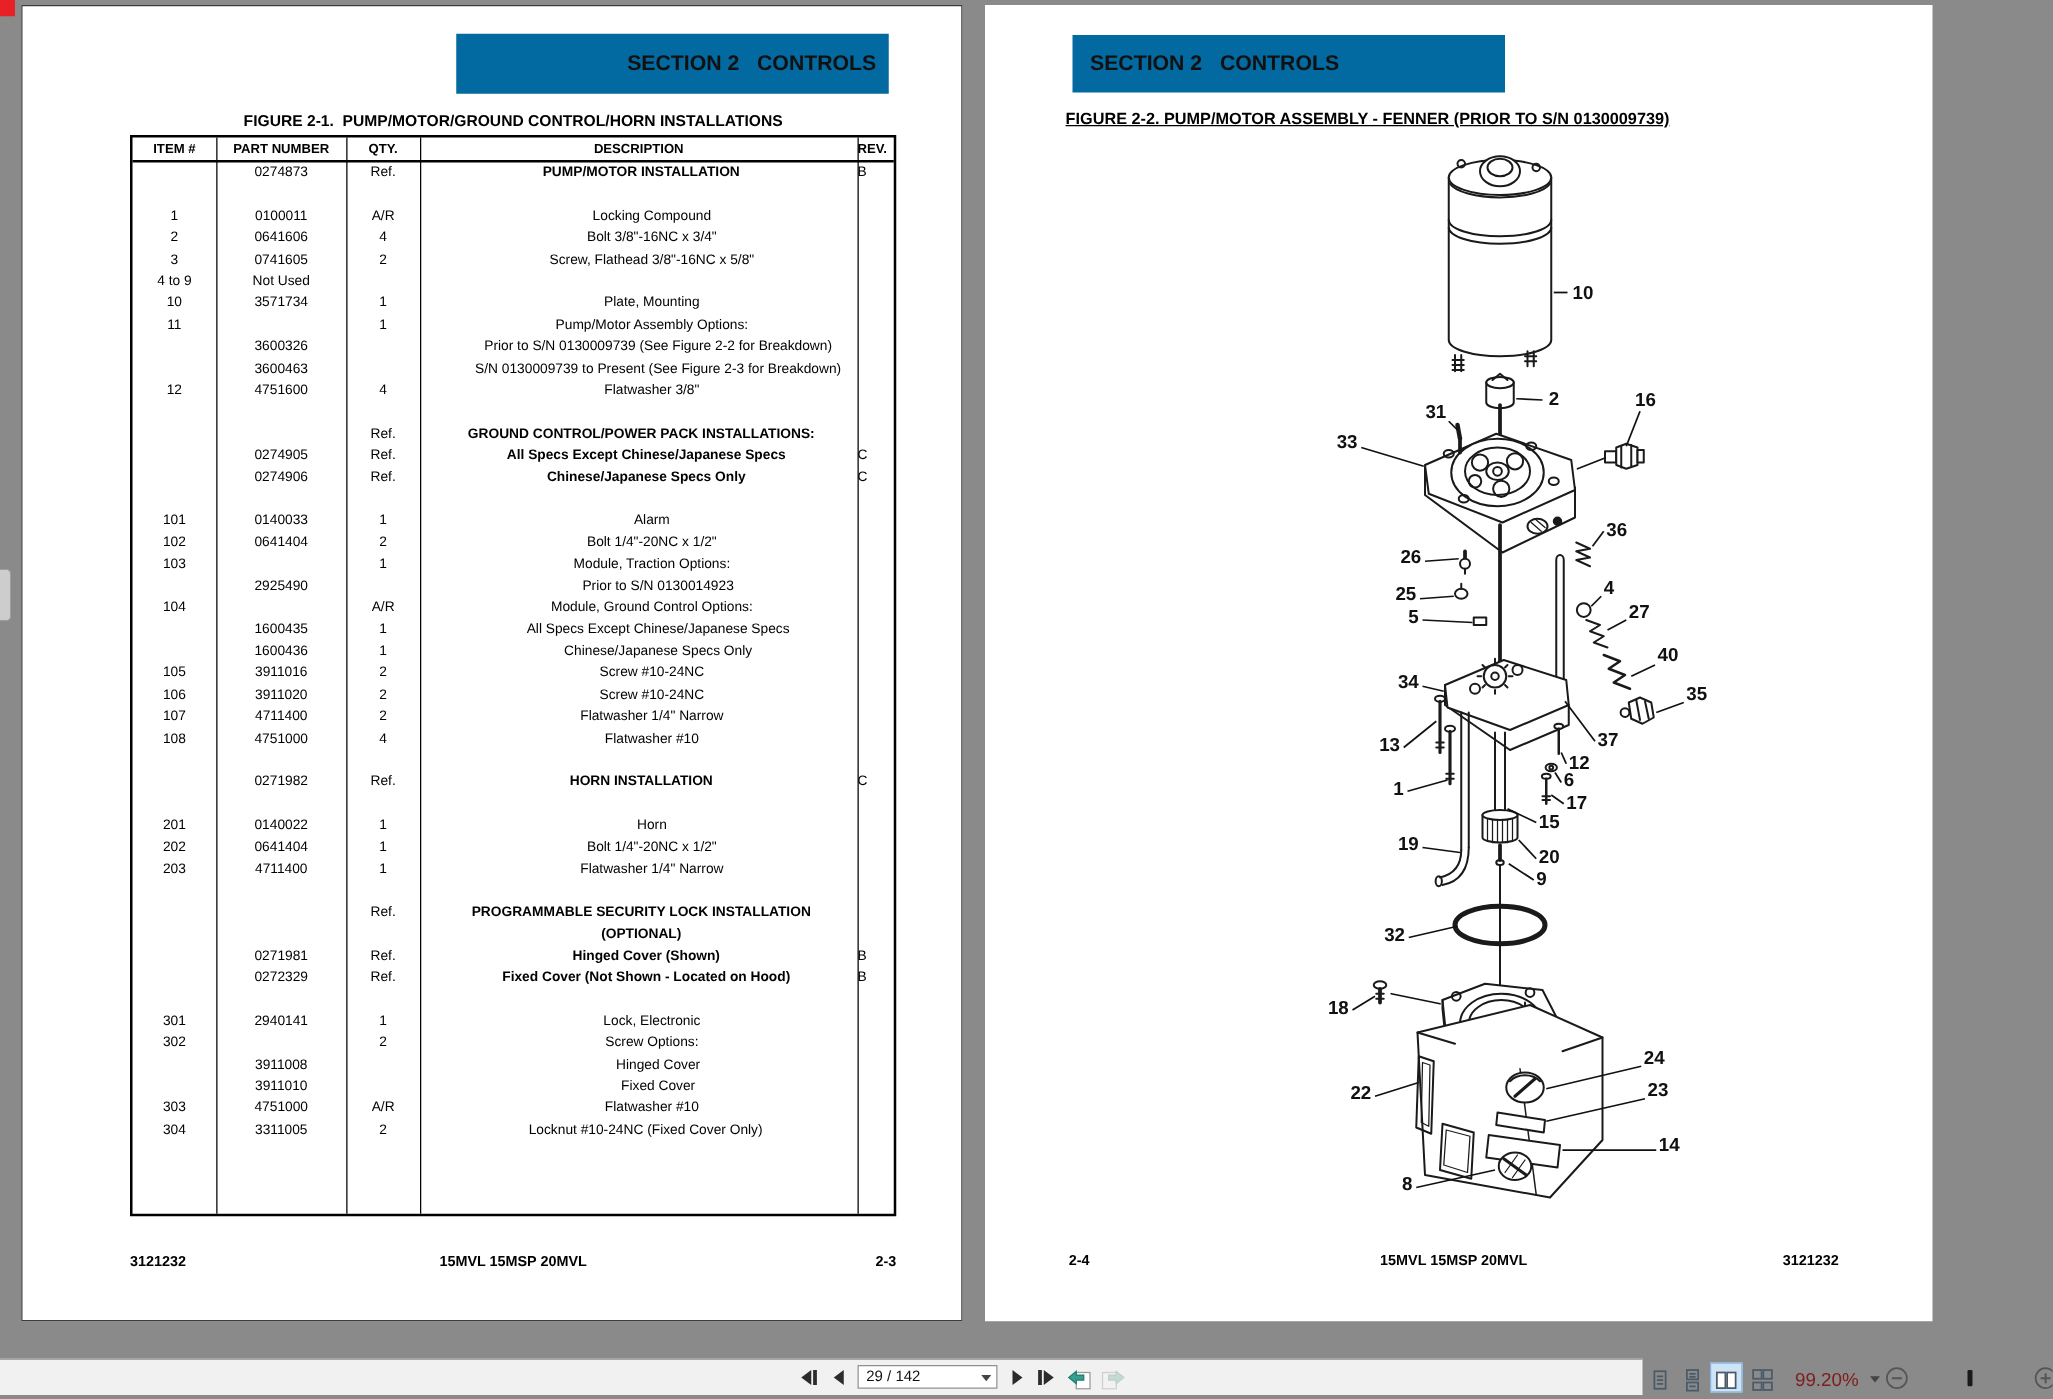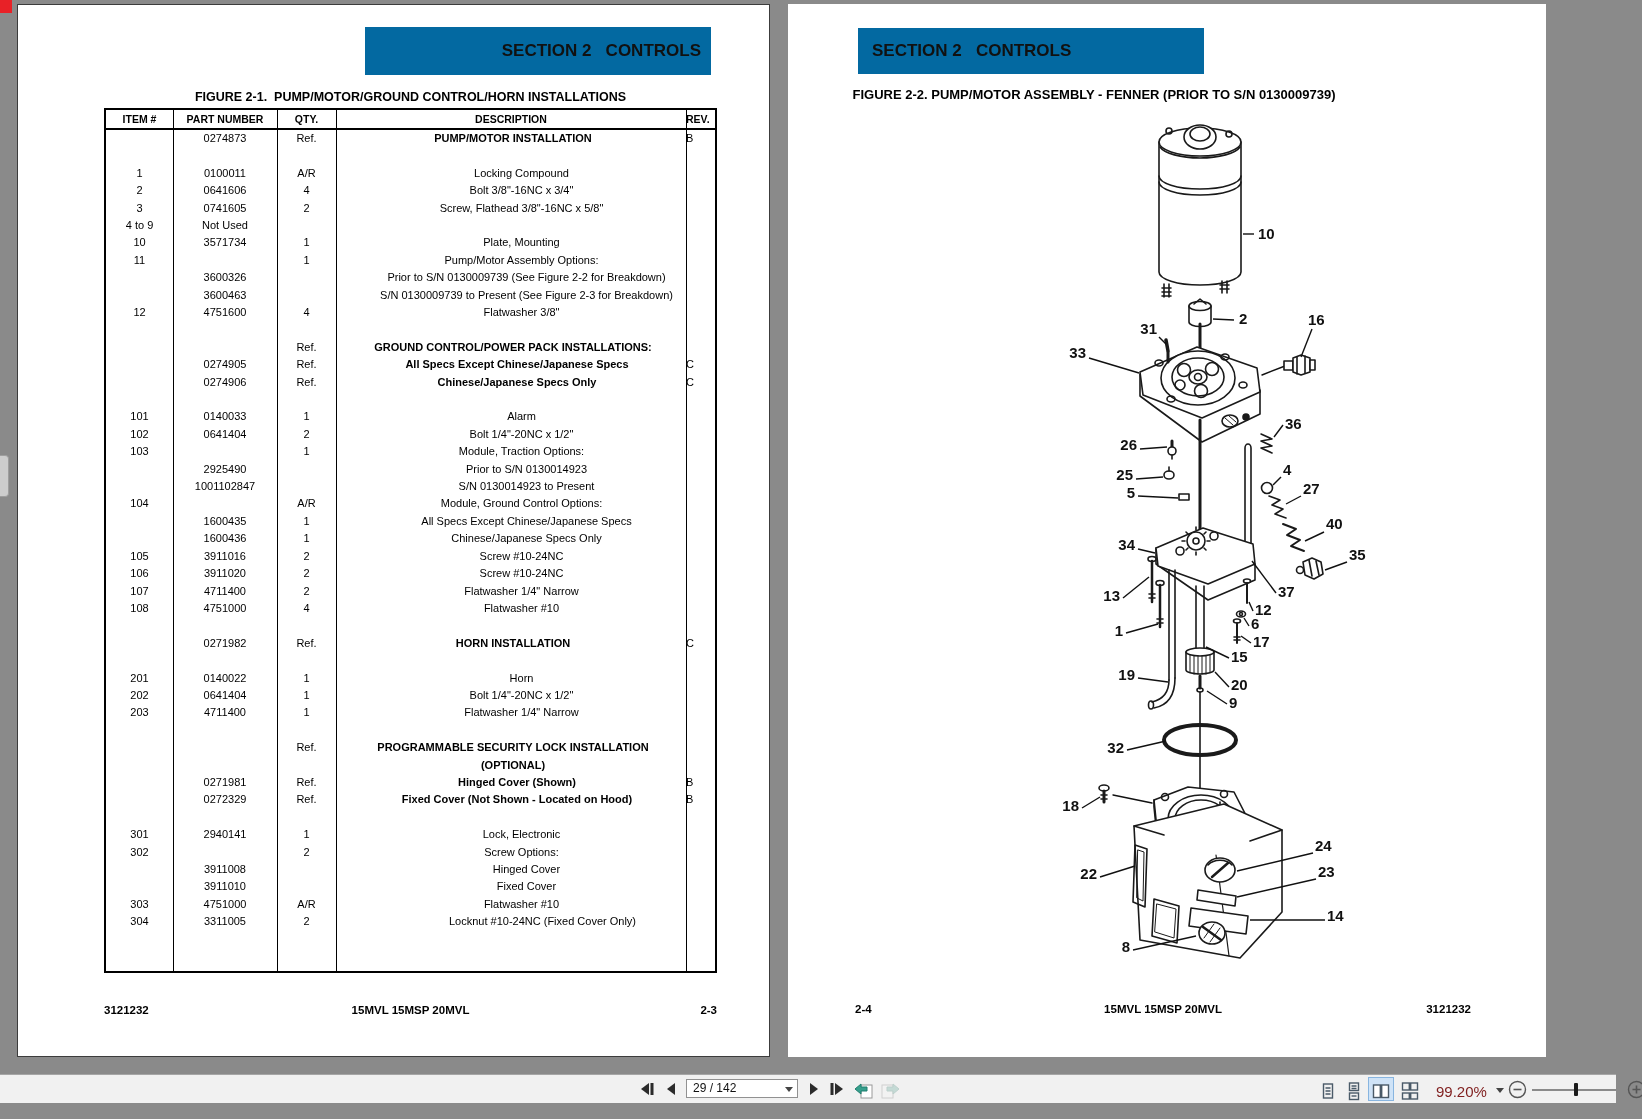--- a/index.html
+++ b/index.html
@@ -9,21 +9,21 @@
   .page-left{left:17px;width:753px;border:1px solid #3c3c3c;box-sizing:border-box;}
   .page-right{left:788px;width:758px;}
   .red-corner{position:absolute;left:0;top:0;width:12px;height:13px;background:#e82127;}
   .side-grip{position:absolute;left:0;top:455px;width:8px;height:40px;background:#cdcdcd;
              border:1px solid #9e9e9e;border-left:none;border-radius:0 4px 4px 0;}
   .sec-box{position:absolute;background:#0369a1;font-weight:bold;font-size:17px;color:#111;white-space:pre;}
   .page-left .sec-box{left:347px;top:22px;width:336px;height:48px;line-height:48px;text-align:right;padding-right:10px;}
   .page-right .sec-box{left:70px;top:24px;width:332px;height:46px;line-height:46px;padding-left:14px;}
   .fig-title{position:absolute;font-weight:bold;color:#000;white-space:pre;}
   .page-left .fig-title{top:85px;left:70px;width:645px;text-align:center;font-size:12.5px;}
-  .page-right .fig-title{top:83px;left:0;width:612px;text-align:center;font-size:13px;}
+  .page-right .fig-title{top:83px;left:0;width:612px;text-align:center;font-size:13px;text-decoration:underline;}
   
   .ptable{position:absolute;left:86px;top:103px;width:613px;height:865px;
           border:2px solid #000;box-sizing:border-box;background:#fff;}
   .colline{position:absolute;top:0;bottom:0;width:1px;background:#000;}
   .thead{display:flex;height:18px;border-bottom:2px solid #000;font-weight:bold;
          font-size:10.5px;align-items:center;}
   .thead .c{text-align:center;}
   .trow{display:flex;min-height:17.4px;line-height:17.4px;font-size:11px;color:#000;}
   .c{flex:none;box-sizing:border-box;}
   .c.i{width:67px;text-align:center;}
@@ -36,21 +36,21 @@
   .page-left .pfooter{left:86px;width:613px;}
   .page-right .pfooter{left:67px;width:616px;}
   .pfooter .fl{float:left;}
   .pfooter .fr{float:right;}
   .pfooter .fc{position:absolute;left:50%;transform:translateX(-50%);}
   
   #diagram{position:absolute;left:0;top:96px;}
   #diagram .co{font:bold 15px "Liberation Sans",sans-serif;fill:#111;}
   #diagram .ld{stroke:#111;stroke-width:1.4;}
   
-  .toolbar{position:absolute;left:0;bottom:16px;width:1616px;height:29px;background:#f1f1f1;
+  .toolbar{position:absolute;left:0;bottom:3px;width:1314px;height:29px;background:#f1f1f1;
            border-top:1px solid #a6a6a6;box-sizing:border-box;}
   .tbi{position:absolute;top:6px;}
   .pginput{position:absolute;left:686px;top:4px;width:112px;height:19px;background:#fff;
            border:1px solid #919191;box-sizing:border-box;font-size:12px;line-height:17px;
            padding-left:6px;color:#111;}
   .pginput .caret{position:absolute;right:4px;top:7px;width:0;height:0;
            border-left:4px solid transparent;border-right:4px solid transparent;border-top:5px solid #444;}
   .sel-view{position:absolute;left:1368px;top:2px;width:26px;height:24px;background:#cfe3f7;
             border:1px solid #88b5e0;box-sizing:border-box;}
   .zoomtxt{position:absolute;left:1436px;top:8px;font-size:15px;color:#7f1d1d;}
@@ -217,27 +217,20 @@
             <span class="c rv"></span>
           </div>
           <div class="trow">
             <span class="c i"></span>
             <span class="c p">2925490</span>
             <span class="c q"></span>
             <span class="c d" style="padding-left: 31px;">Prior to S/N 0130014923</span>
             <span class="c rv"></span>
           </div>
           <div class="trow">
-            <span class="c i"></span>
-            <span class="c p">1001102847</span>
-            <span class="c q"></span>
-            <span class="c d" style="padding-left: 31px;">S/N 0130014923 to Present</span>
-            <span class="c rv"></span>
-          </div>
-          <div class="trow">
             <span class="c i">104</span>
             <span class="c p"></span>
             <span class="c q">A/R</span>
             <span class="c d" style="padding-left: 21px;">Module, Ground Control Options:</span>
             <span class="c rv"></span>
           </div>
           <div class="trow">
             <span class="c i"></span>
             <span class="c p">1600435</span>
             <span class="c q">1</span>
@@ -389,21 +382,21 @@
             <span class="c i">303</span>
             <span class="c p">4751000</span>
             <span class="c q">A/R</span>
             <span class="c d" style="padding-left: 21px;">Flatwasher #10</span>
             <span class="c rv"></span>
           </div>
           <div class="trow">
             <span class="c i">304</span>
             <span class="c p">3311005</span>
             <span class="c q">2</span>
-            <span class="c d" style="padding-left: 11px; margin-left: 26px;">Locknut #10-24NC (Fixed Cover Only)</span>
+            <span class="c d" style="padding-left: 11px;">Locknut #10-24NC (Fixed Cover Only)</span>
             <span class="c rv"></span>
           </div>
         </div>
     </div>
     <div class="pfooter">
       <span class="fl">3121232</span>
       <span class="fc">15MVL 15MSP 20MVL</span>
       <span class="fr">2-3</span>
     </div>
   </div>

